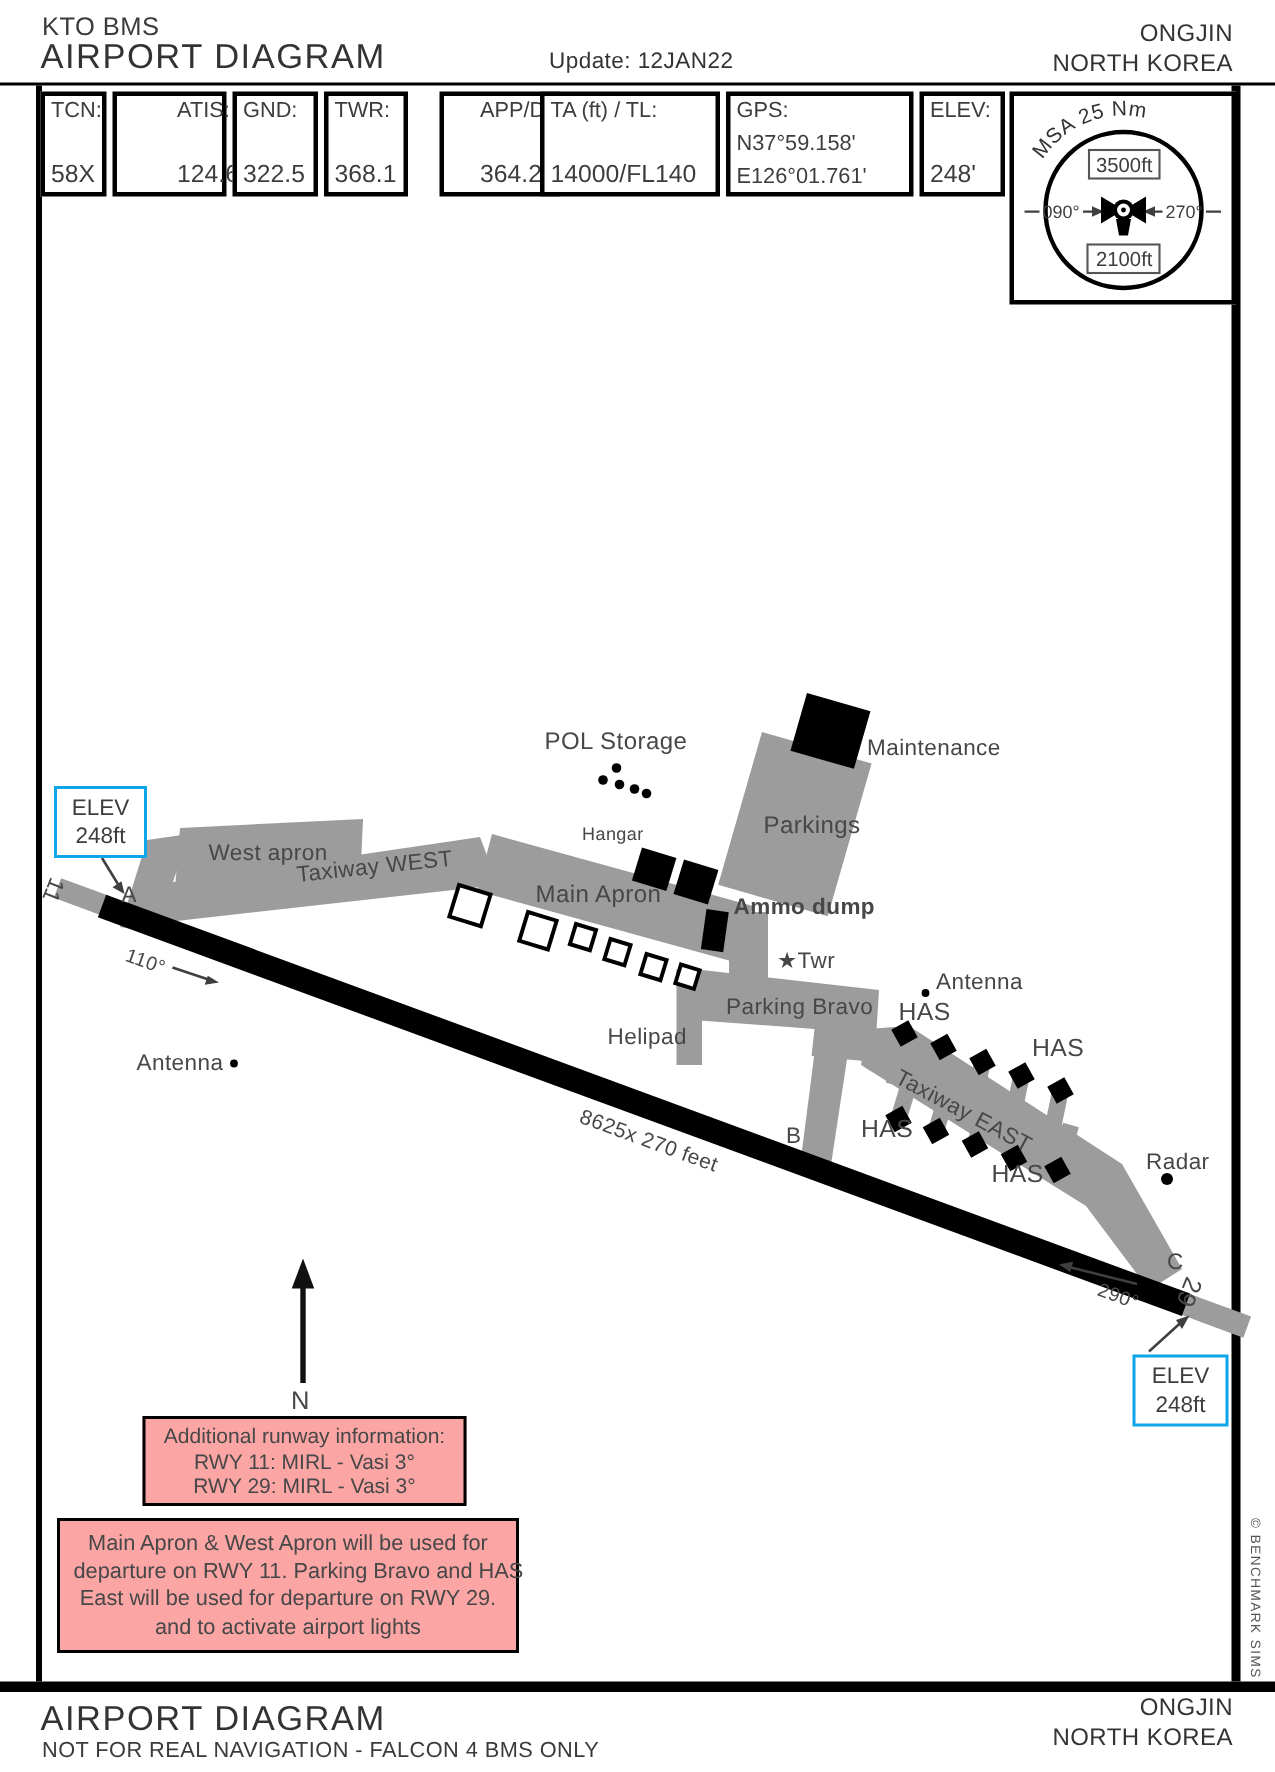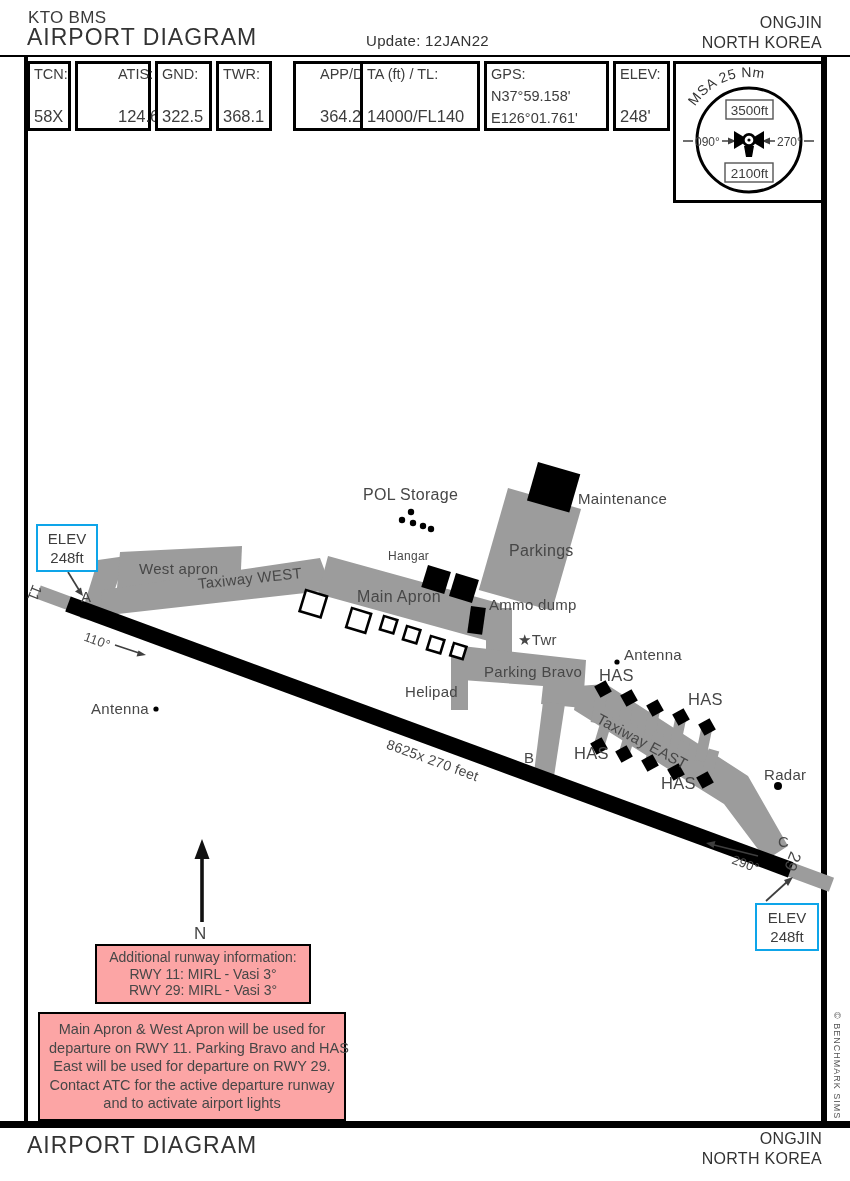--- a/index.html
+++ b/index.html
@@ -205,21 +205,21 @@
     </g>
   </svg>
 
   <div class="lbl" style="left:363px;top:486px;font-size:16px;">POL Storage</div>
   <div class="lbl" style="left:578px;top:490px;">Maintenance</div>
   <div class="lbl" style="left:509px;top:542px;font-size:16px;">Parkings</div>
   <div class="lbl" style="left:388px;top:549px;font-size:12px;">Hangar</div>
   <div class="lbl" style="left:139px;top:560px;">West apron</div>
   <div class="lbl" style="left:197px;top:575px;transform:rotate(-6deg);transform-origin:0 0;">Taxiway WEST</div>
   <div class="lbl" style="left:357px;top:588px;font-size:16px;">Main Apron</div>
-  <div class="lbl" style="left:489px;top:596px;">Ammo dump</div>
+  <div class="lbl" style="left:489px;top:596px;font-weight:bold;">Ammo dump</div>
   <div class="lbl" style="left:518px;top:631px;">★Twr</div>
   <div class="lbl" style="left:624px;top:646px;">Antenna</div>
   <div class="lbl" style="left:484px;top:663px;">Parking Bravo</div>
   <div class="lbl" style="left:599px;top:666px;font-size:16.5px;">HAS</div>
   <div class="lbl" style="left:405px;top:683px;">Helipad</div>
   <div class="lbl" style="left:688px;top:690px;font-size:16.5px;">HAS</div>
   <div class="lbl" style="left:91px;top:700px;">Antenna</div>
   <div class="lbl" style="left:602px;top:710px;transform:rotate(28deg);transform-origin:0 0;">Taxiway EAST</div>
   <div class="lbl" style="left:574px;top:744px;font-size:16.5px;">HAS</div>
   <div class="lbl" style="left:764px;top:766px;">Radar</div>
@@ -246,22 +246,22 @@
 
   <div class="notebox" style="left:95px;top:944px;width:212px;padding:3px 0;text-align:center;font-size:14px;line-height:16.5px;">
     <div>Additional runway information:</div>
     <div>RWY 11: MIRL - Vasi 3°</div>
     <div>RWY 29: MIRL - Vasi 3°</div>
   </div>
   <div class="notebox" style="left:38px;top:1012px;width:308px;padding:6px 9px;font-size:14.5px;line-height:18.6px;box-sizing:border-box;text-align:center;">
     <div style="white-space:nowrap;">Main Apron &amp; West Apron will be used for</div>
     <div style="white-space:nowrap;">departure on RWY 11. Parking Bravo and HAS</div>
     <div style="white-space:nowrap;">East will be used for departure on RWY 29.</div>
-    <div style="white-space:nowrap;">Contact ATC for the active departure runway</div>
     <div style="white-space:nowrap;">and to activate airport lights</div>
   </div>
 
   <div class="lbl" style="left:27px;top:1132px;font-size:23px;letter-spacing:1px;color:#333;">AIRPORT DIAGRAM</div>
+  <div class="lbl" style="left:28px;top:1159px;font-size:14.5px;color:#3b3b3b;">NOT FOR REAL NAVIGATION - FALCON 4 BMS ONLY</div>
   <div class="lbl" style="right:28px;top:1130px;font-size:16px;color:#333;">ONGJIN</div>
   <div class="lbl" style="right:28px;top:1150px;font-size:16px;color:#333;">NORTH KOREA</div>
   <div class="lbl" style="left:842px;top:1012px;font-size:9px;letter-spacing:1px;color:#555;transform:rotate(90deg);transform-origin:0 0;">© BENCHMARK SIMS</div>
 
 </div>
 
 </body></html>

